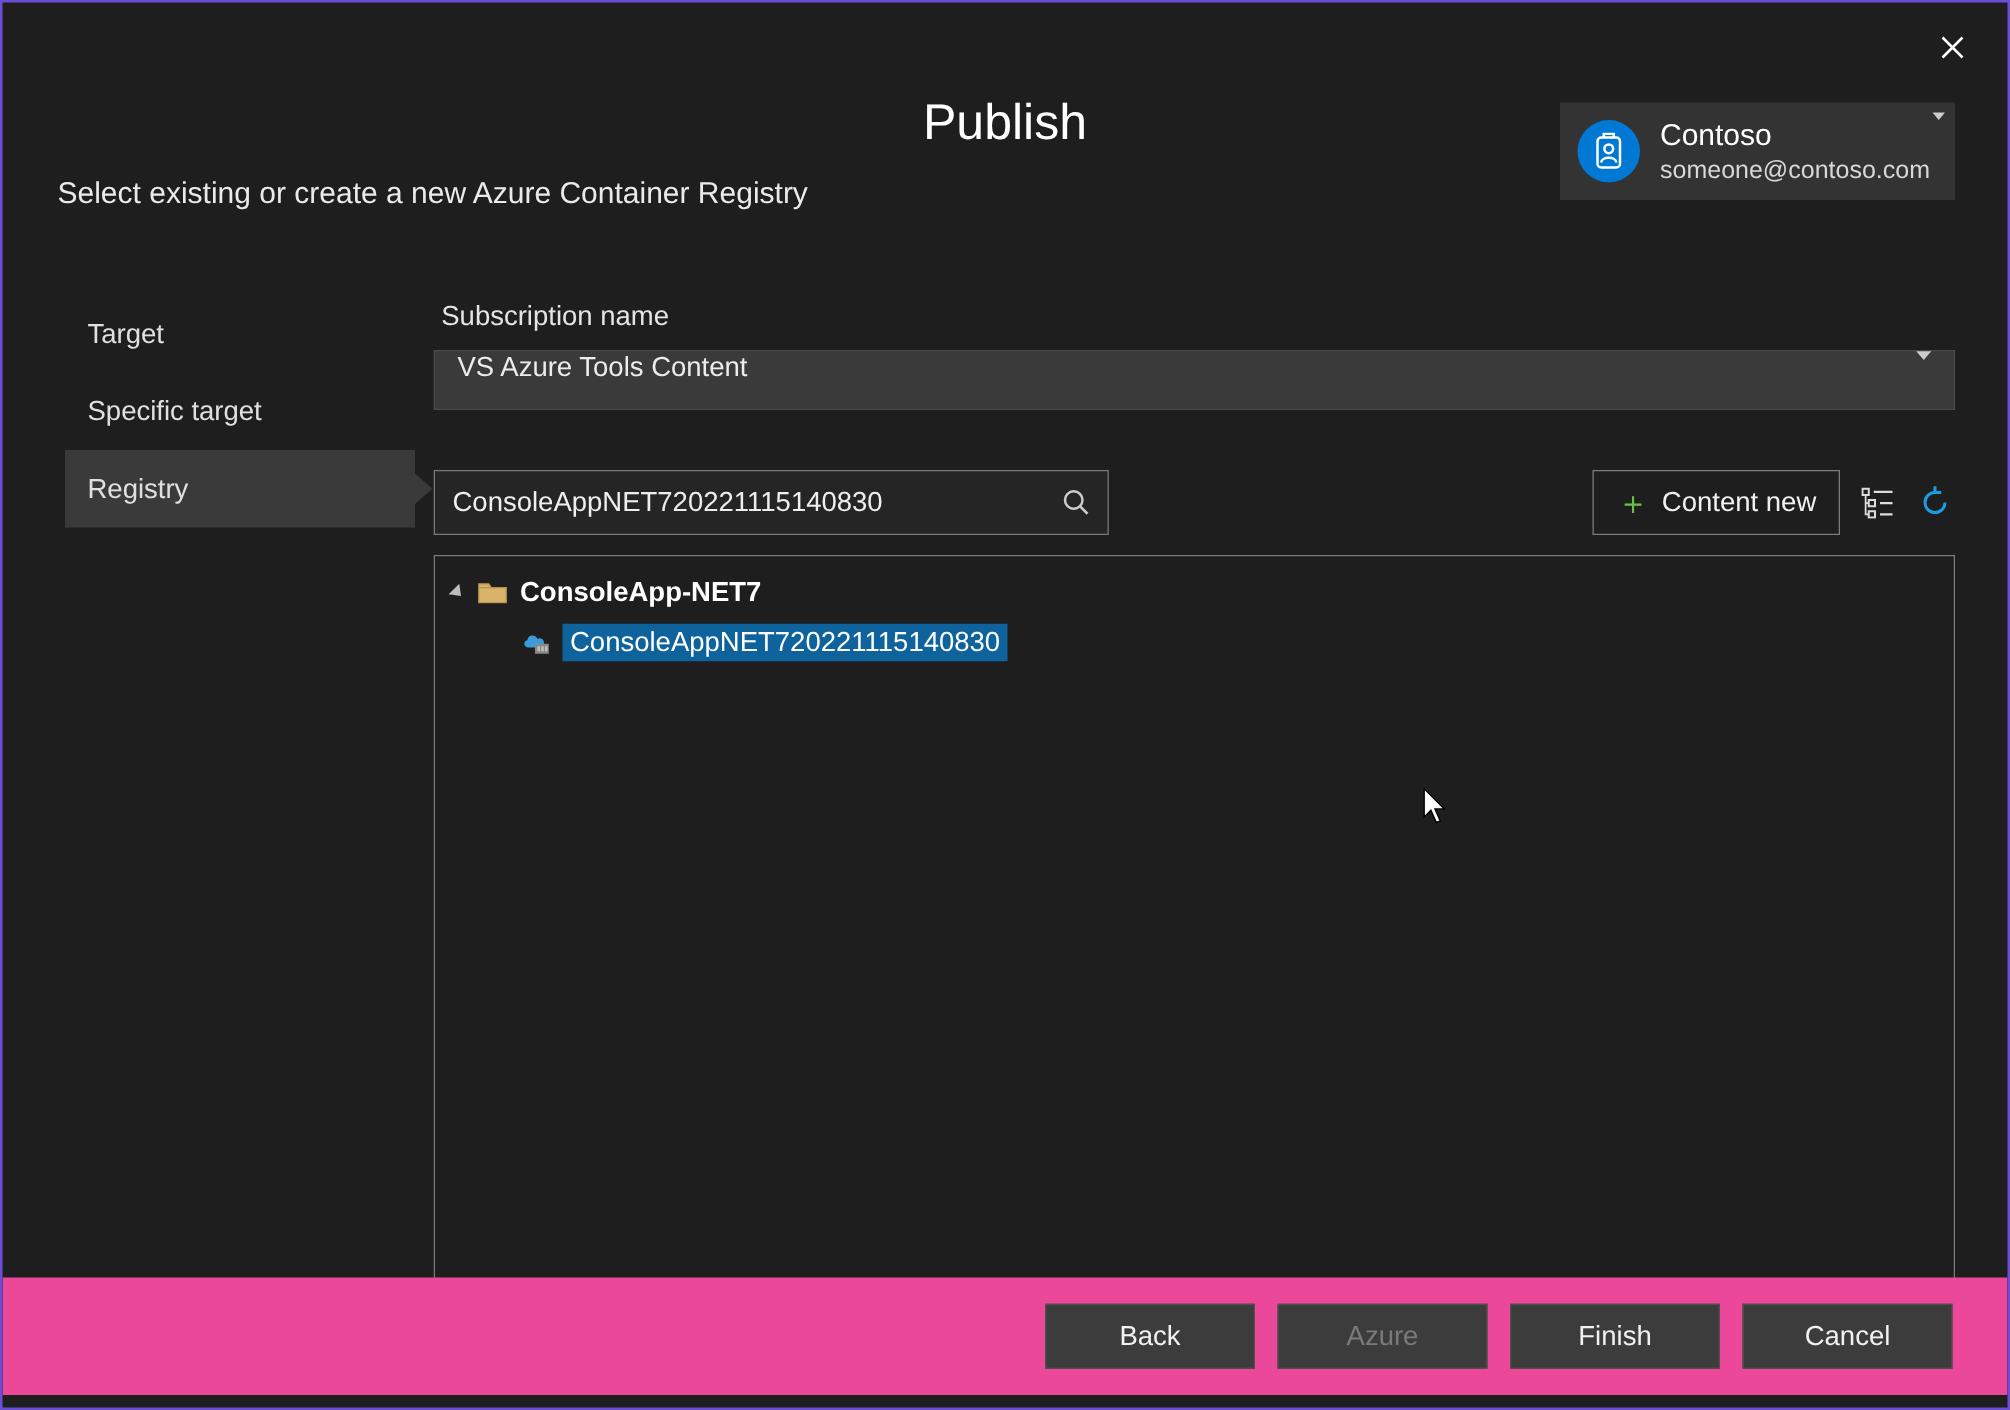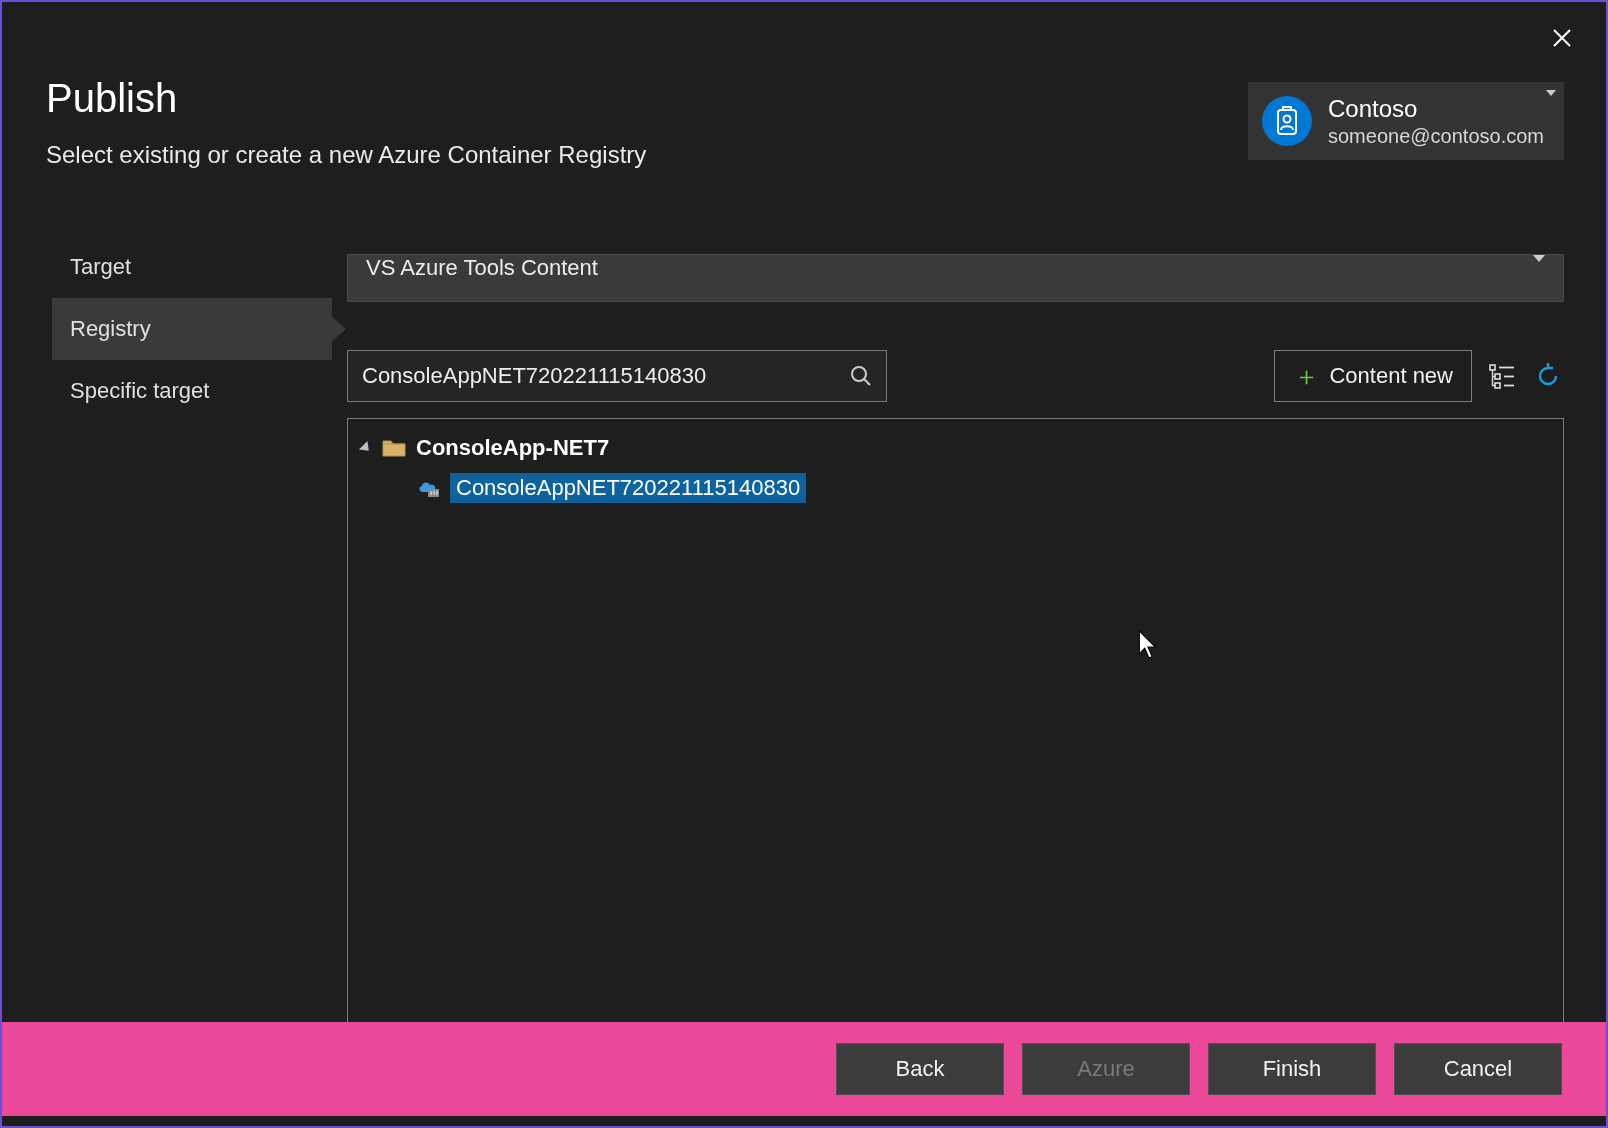--- a/index.html
+++ b/index.html
@@ -19,21 +19,21 @@
       width: 28px; height: 28px;
       display: flex; align-items: center; justify-content: center;
       cursor: pointer;
       color: #f1f1f1;
       font-size: 22px;
     }
     .header {
       position: absolute;
       top: 74px; left: 44px; right: 44px;
     }
-    .title { font-size: 40px; font-weight: 400; color: #fff; }
+    .title { font-size: 40px; font-weight: 400; color: #fff; text-align: center; }
     .subtitle { font-size: 24px; color: #eaeaea; margin-top: 20px; }
     .account-badge {
       position: absolute;
       top: 80px; right: 42px;
       width: 316px; height: 78px;
       background: #333333;
       display: flex; align-items: center;
       padding: 0 14px;
       gap: 16px;
     }
@@ -220,29 +220,30 @@
     <span class="account-name">Contoso</span>
     <span class="account-email">someone@contoso.com</span>
   </div>
   <div class="account-caret"></div>
 </div>
 
 <div class="sidebar">
   <div class="side-item">
     <span>Target</span>
   </div>
+  <div class="side-item">
+    <span>Specific target</span>
+  </div>
   <div class="side-item active">
     <span>Registry</span>
   </div>
-  <div class="side-item">
-    <span>Specific target</span>
-  </div>
 </div>
 
 <div class="main">
+  <div class="sub-label">Subscription name</div>
   <div class="dropdown">
     <span>VS Azure Tools Content</span>
     <span class="caret"></span>
   </div>
 
   <div class="toolbar-row">
     <div class="search-box">
       <input type="text" value="ConsoleAppNET720221115140830" style="">
       <svg width="22" height="22" viewBox="0 0 22 22">
           <circle cx="9" cy="9" r="7" fill="none" stroke="#ccc" stroke-width="2"></circle>

